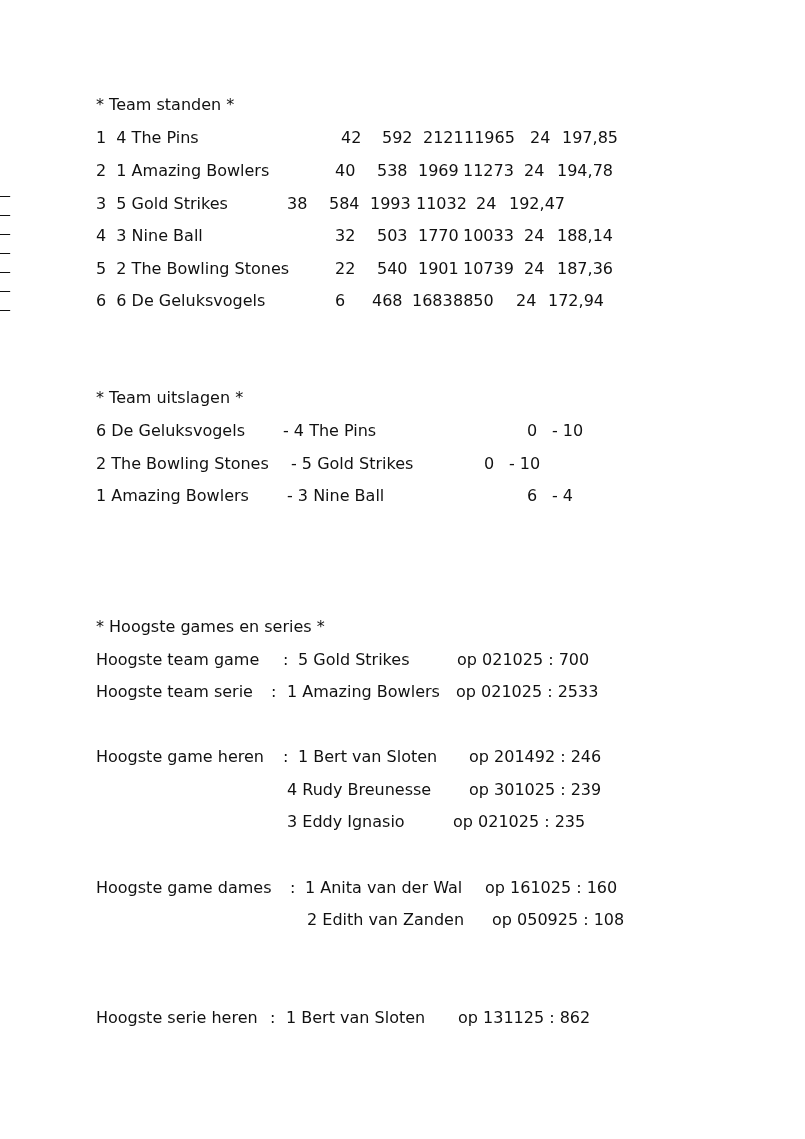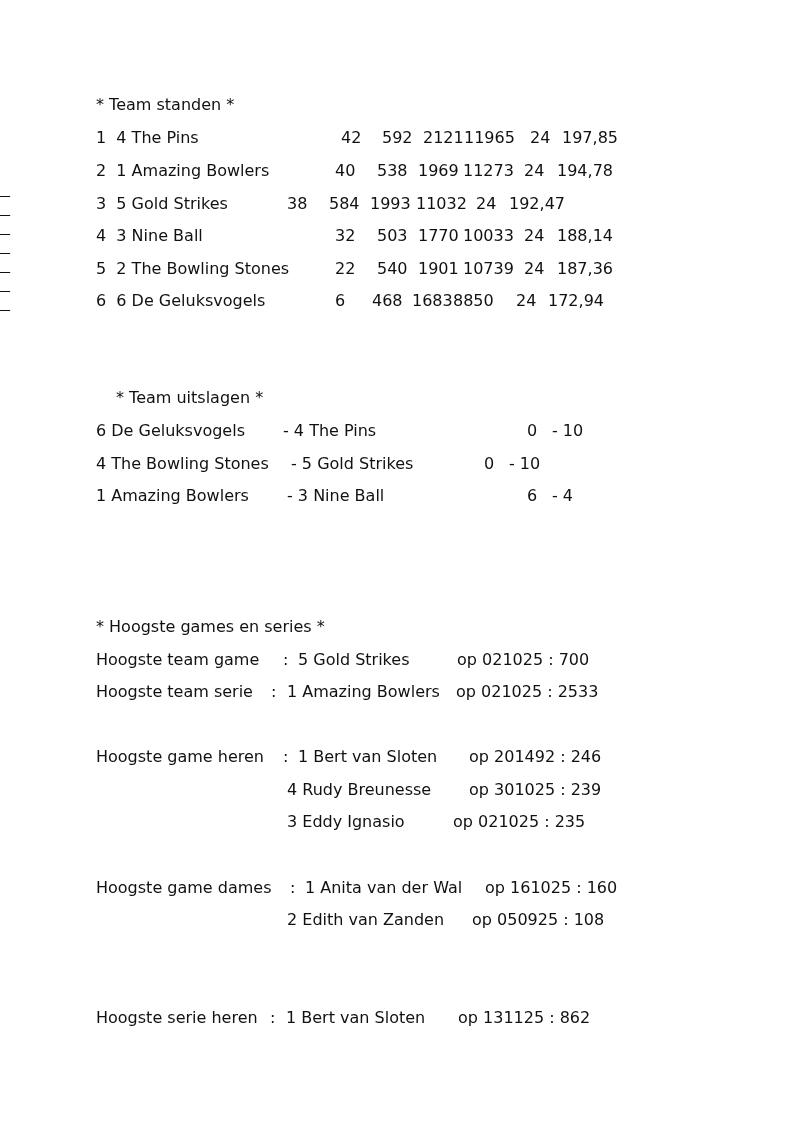--- a/index.html
+++ b/index.html
@@ -68,33 +68,33 @@
 <div class="line" style="top:291px;">
   <span class="seg" style="left:96px">6  6 De Geluksvogels</span>
   <span class="seg" style="left:335px">6</span>
   <span class="seg" style="left:372px">468</span>
   <span class="seg" style="left:412px">1683</span>
   <span class="seg" style="left:453px">8850</span>
   <span class="seg" style="left:516px">24</span>
   <span class="seg" style="left:548px">172,94</span>
 </div>
 
-<div class="line" style="top:388px;margin-left:20px;">
+<div class="line" style="top:388px;">
   <span class="seg" style="left:96px">* Team uitslagen *</span>
 </div>
 
 <div class="line" style="top:421px;">
   <span class="seg" style="left:96px">6 De Geluksvogels</span>
   <span class="seg" style="left:283px">- 4 The Pins</span>
   <span class="seg" style="left:527px">0</span>
   <span class="seg" style="left:552px">- 10</span>
 </div>
 
 <div class="line" style="top:454px;">
-  <span class="seg" style="left:96px">4 The Bowling Stones</span>
+  <span class="seg" style="left:96px">2 The Bowling Stones</span>
   <span class="seg" style="left:291px">- 5 Gold Strikes</span>
   <span class="seg" style="left:484px">0</span>
   <span class="seg" style="left:509px">- 10</span>
 </div>
 
 <div class="line" style="top:486px;">
   <span class="seg" style="left:96px">1 Amazing Bowlers</span>
   <span class="seg" style="left:287px">- 3 Nine Ball</span>
   <span class="seg" style="left:527px">6</span>
   <span class="seg" style="left:552px">- 4</span>
@@ -135,21 +135,21 @@
   <span class="seg" style="left:453px">op 021025 : 235</span>
 </div>
 
 <div class="line" style="top:878px;">
   <span class="seg" style="left:96px">Hoogste game dames</span>
   <span class="seg" style="left:290px">:</span>
   <span class="seg" style="left:305px">1 Anita van der Wal</span>
   <span class="seg" style="left:485px">op 161025 : 160</span>
 </div>
 
-<div class="line" style="top:910px;">
+<div class="line" style="top:910px;margin-left:20px;">
   <span class="seg" style="left:287px">2 Edith van Zanden</span>
   <span class="seg" style="left:472px">op 050925 : 108</span>
 </div>
 
 <div class="line" style="top:1008px;">
   <span class="seg" style="left:96px">Hoogste serie heren</span>
   <span class="seg" style="left:270px">:</span>
   <span class="seg" style="left:286px">1 Bert van Sloten</span>
   <span class="seg" style="left:458px">op 131125 : 862</span>
 </div>

